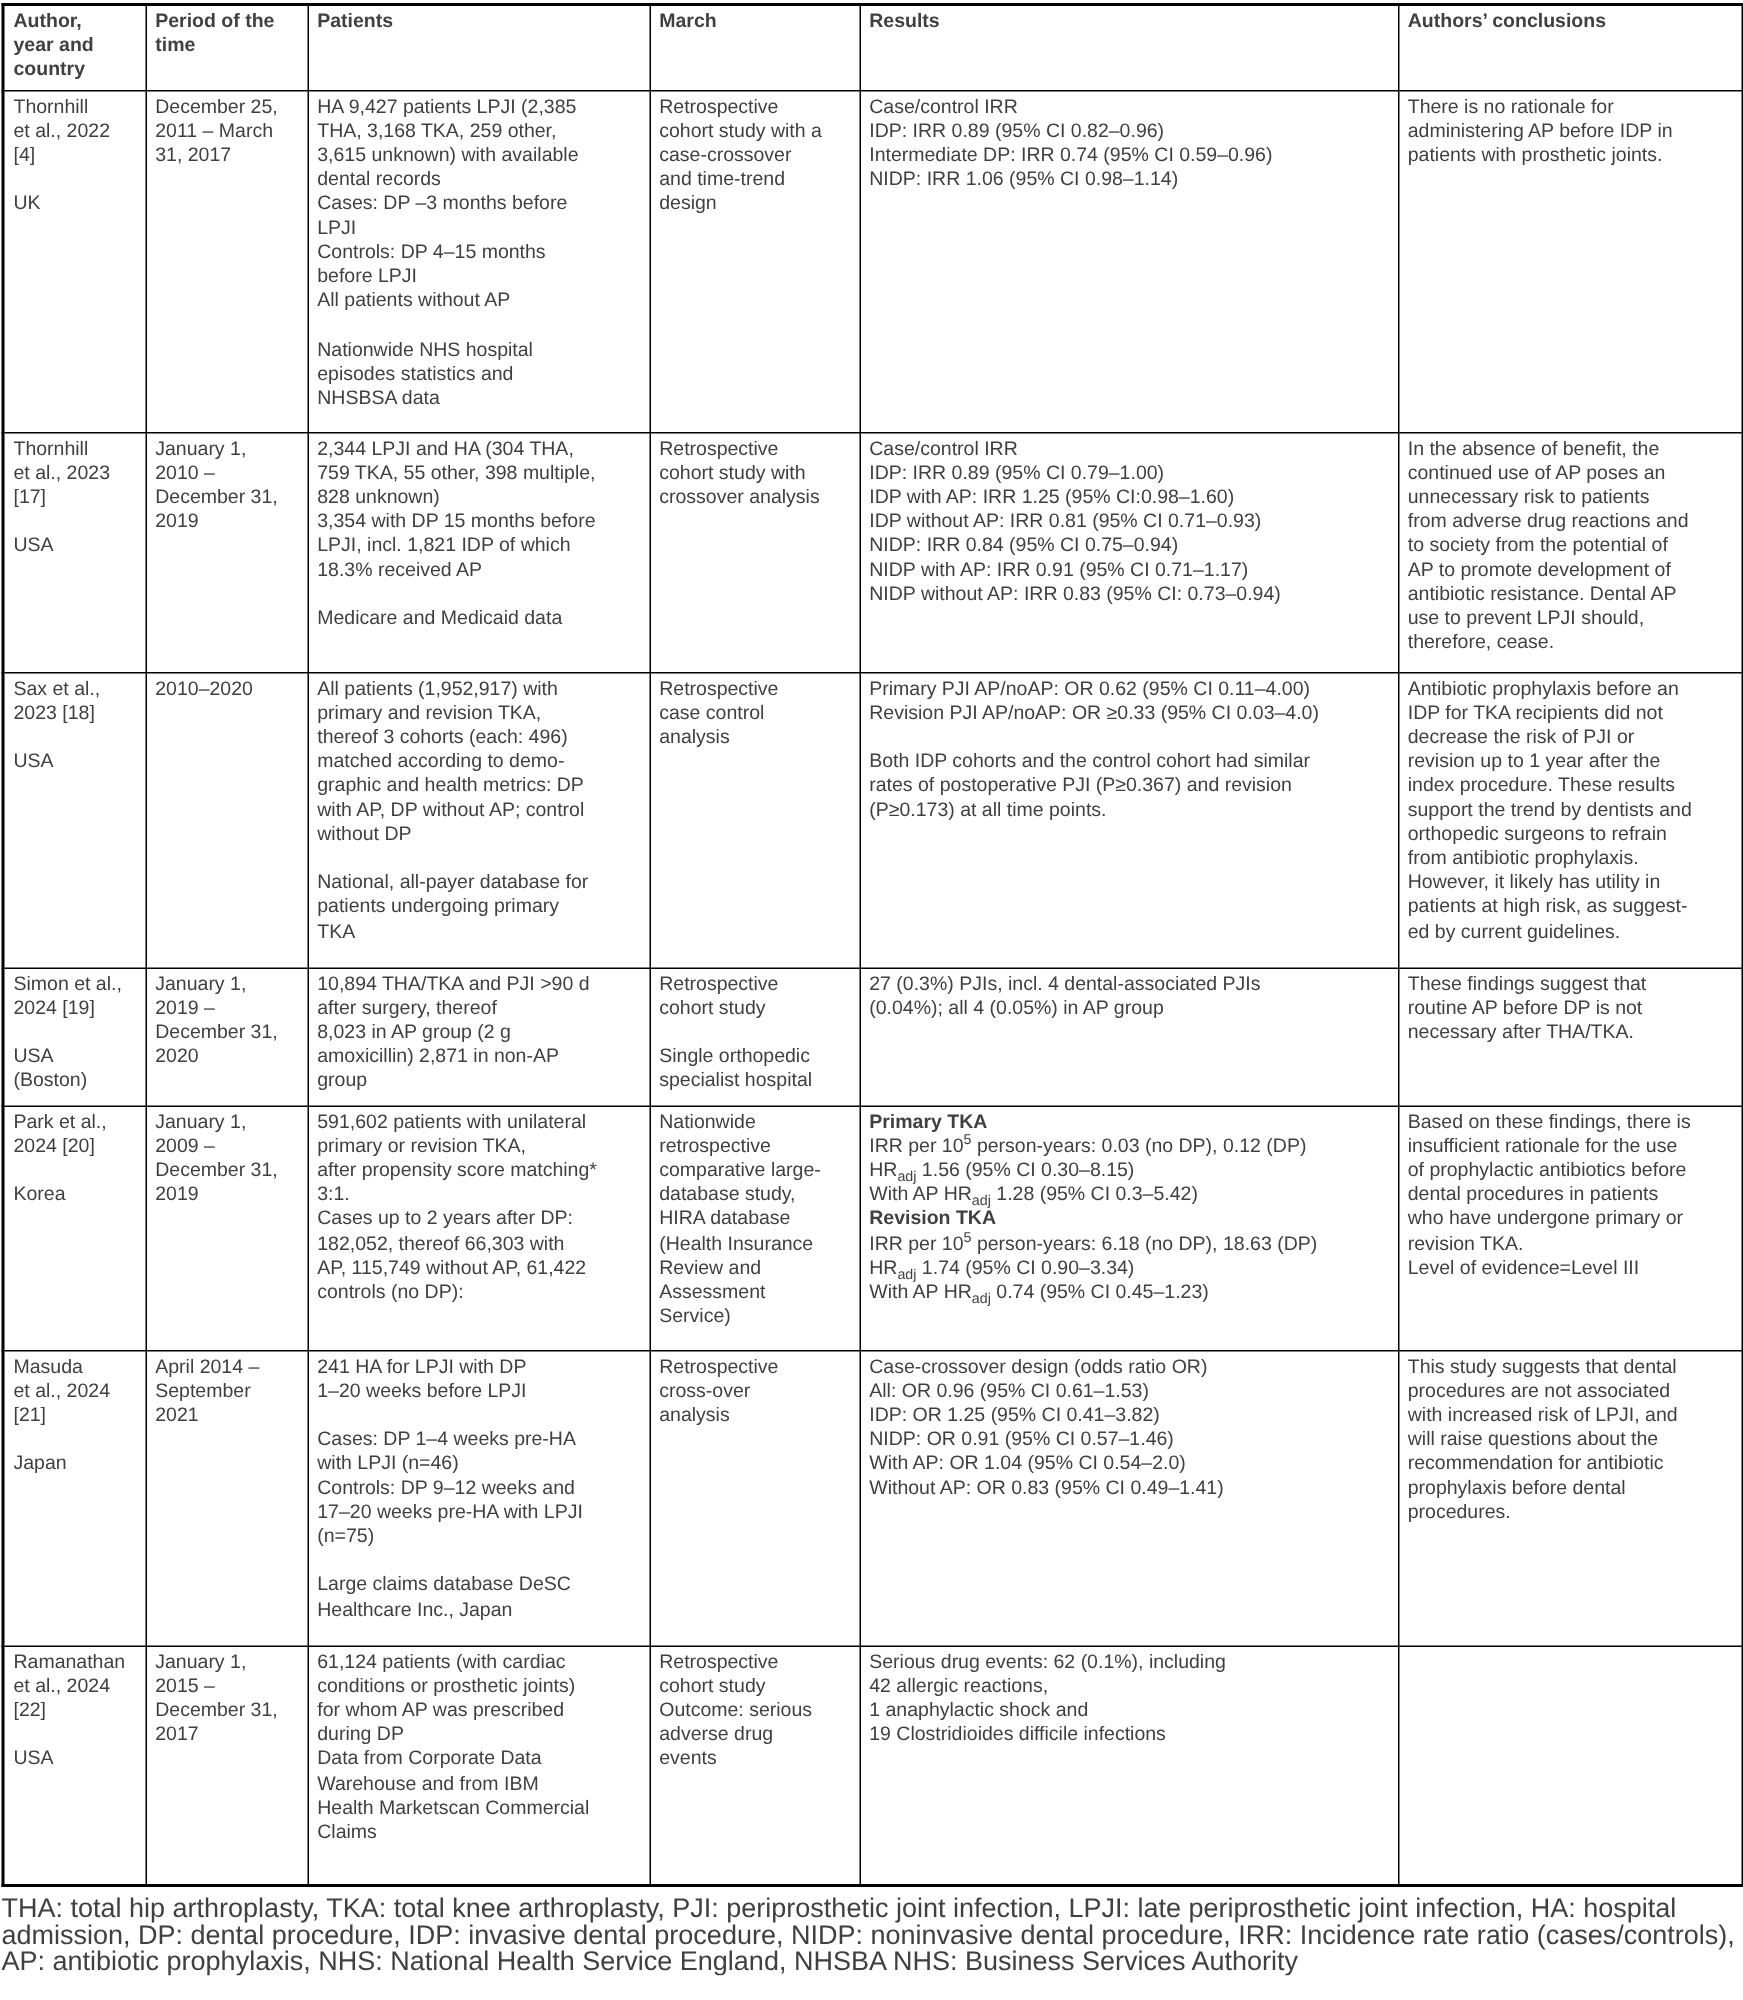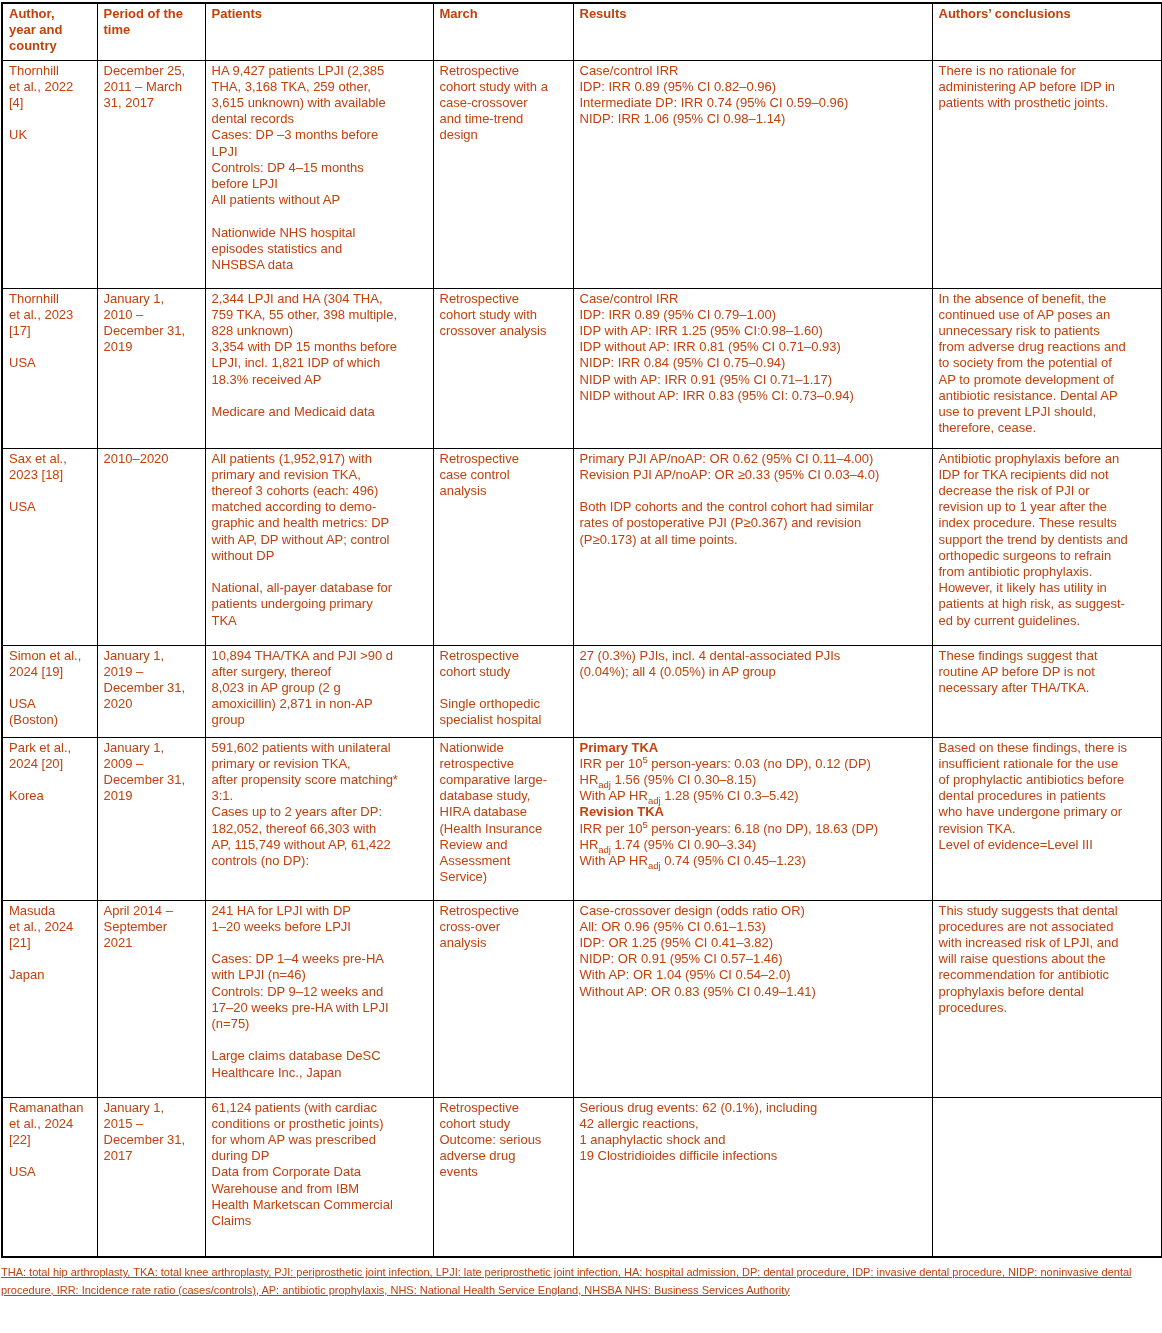--- a/index.html
+++ b/index.html
@@ -1,19 +1,19 @@
 <!DOCTYPE html>
 <html><head>
 <meta charset="utf-8">
 <style>
   html,body{margin:0;padding:0;background:#fff;}
   .page{
     width:1162px;
     font-family:"Liberation Sans", sans-serif;
-    color:#c2410c;
+    color:#404040;
     box-sizing:border-box;
   }
   table.studies{
     border-collapse:collapse;
     table-layout:fixed;
     width:1160px;
     margin-left:1px;
     margin-top:2px;
     border:2px solid #000;
   }
@@ -28,23 +28,22 @@
     word-wrap:break-word;
   }
   table.studies th{
     text-align:left;
     font-weight:bold;
   }
   .cell-line{min-height:16.2px;}
   sub,sup{font-size:9.5px;line-height:0;}
   .footnotes{
     padding:6px 0 0 1px;
-    font-size:11px;
+    font-size:18px;
     line-height:17.6px;
-    text-decoration:underline;
   }
   .footnotes p{margin:0;}
 </style>
 </head>
 <body>
 
 <div class="page">
 
   <table class="studies">
     <colgroup>

